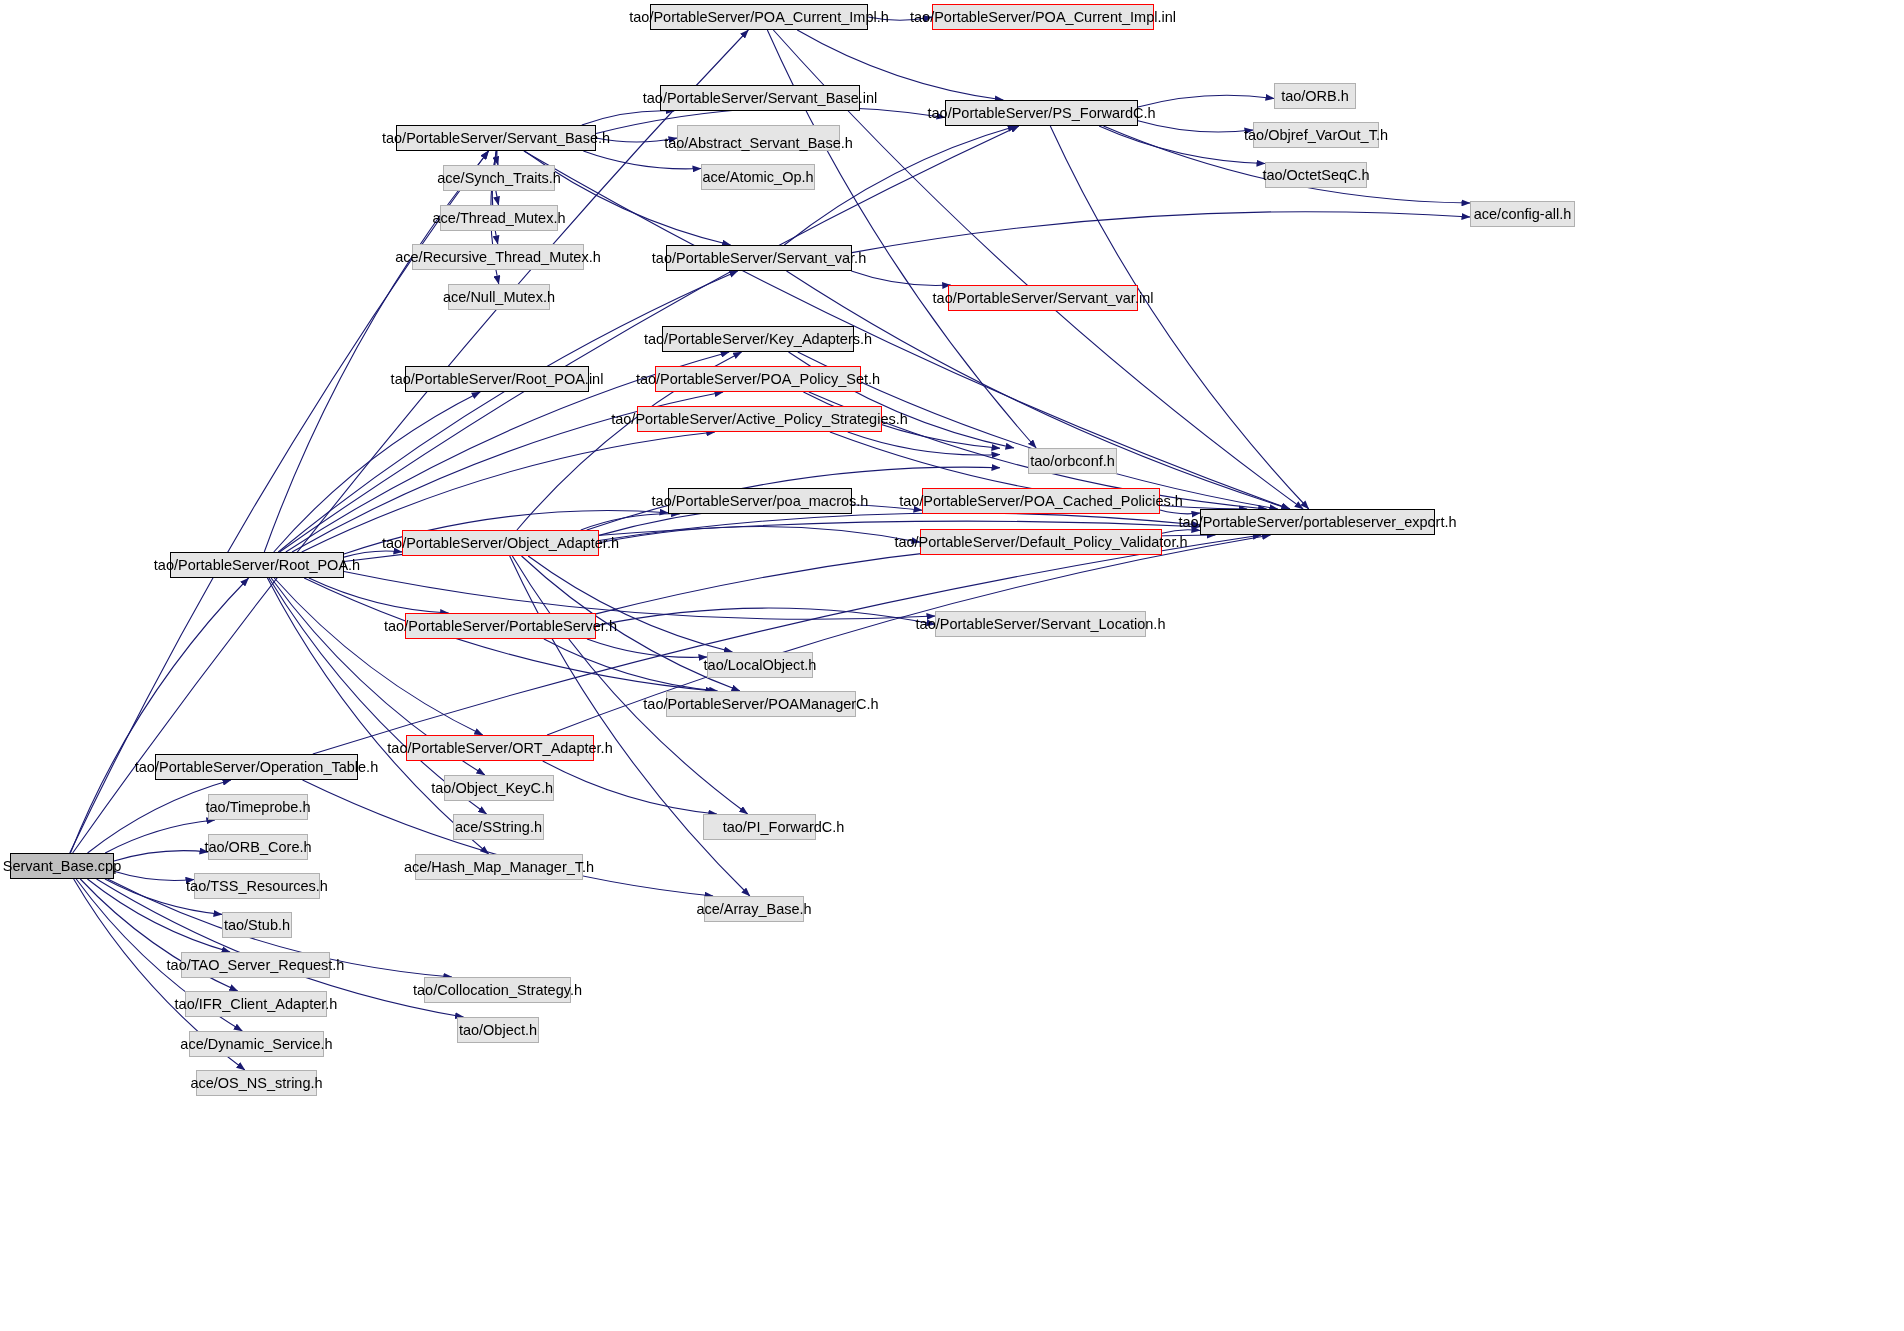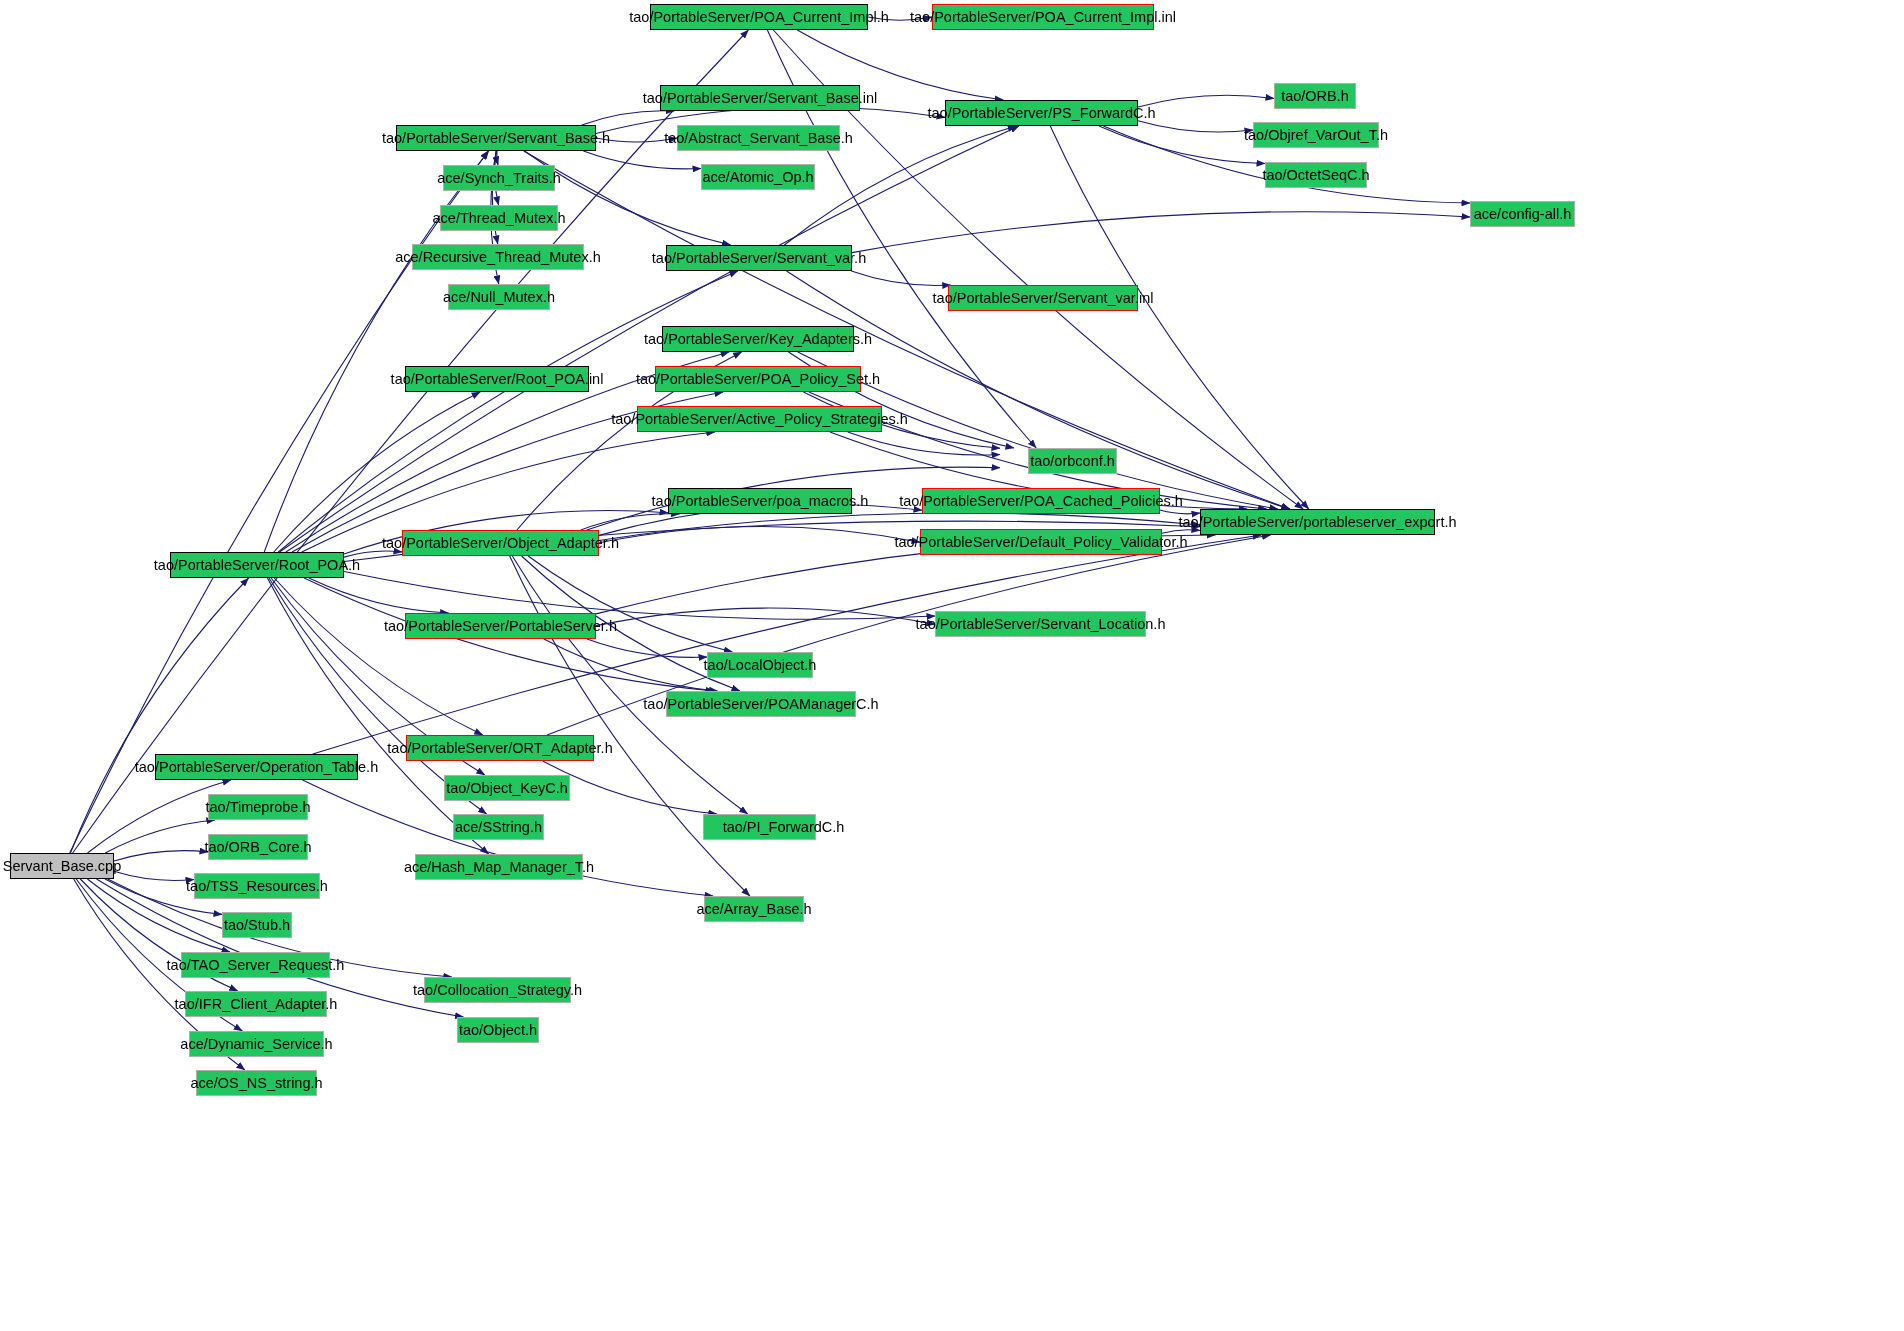--- a/index.html
+++ b/index.html
@@ -1,20 +1,20 @@
 <!DOCTYPE html>
 <html><head>
 <meta charset="utf-8">
 <style>
   html,body{margin:0;padding:0;background:#ffffff;}
   #canvas{position:relative;width:1904px;height:1331px;background:#ffffff;
           font-family:"Liberation Sans", sans-serif;overflow:hidden;}
   #edges{position:absolute;left:0;top:0;width:1904px;height:1331px;}
   .node{position:absolute;box-sizing:border-box;display:flex;align-items:center;
-        justify-content:center;background:#22c55e;white-space:nowrap;
+        justify-content:center;background:#e5e5e5;white-space:nowrap;
         font-size:14.5px;color:#000000;line-height:1;height:26px;}
   .node.grey{border:1px solid #b0b0b0;}
   .node.black{border:1px solid #000000;}
   .node.red{border:1px solid #ff0000;color:#000000;}
   .node.root{border:1px solid #000000;background:#bfbfbf;}
   .node span{pointer-events:none;}
 </style>
 </head>
 <body>
 
@@ -132,21 +132,21 @@
       </div>
       <div class="node grey" style="left: 1265px; top: 162px; width: 102px;">
         <span>tao/OctetSeqC.h</span>
       </div>
       <div class="node grey" style="left: 1470px; top: 201px; width: 105px;">
         <span>ace/config-all.h</span>
       </div>
       <div class="node black" style="left: 396px; top: 125px; width: 200px;">
         <span>tao/PortableServer/Servant_Base.h</span>
       </div>
-      <div class="node grey" style="left: 677px; top: 125px; width: 163px;">
+      <div class="node grey" style="left: 677px; top: 125px; width: 163px; align-items: flex-end;">
         <span>tao/Abstract_Servant_Base.h</span>
       </div>
       <div class="node grey" style="left: 701px; top: 164px; width: 114px;">
         <span>ace/Atomic_Op.h</span>
       </div>
       <div class="node grey" style="left: 443px; top: 165px; width: 112px;">
         <span>ace/Synch_Traits.h</span>
       </div>
       <div class="node grey" style="left: 440px; top: 205px; width: 118px;">
         <span>ace/Thread_Mutex.h</span>
@@ -207,21 +207,21 @@
       </div>
       <div class="node grey" style="left: 666px; top: 691px; width: 190px;">
         <span>tao/PortableServer/POAManagerC.h</span>
       </div>
       <div class="node red" style="left: 406px; top: 735px; width: 188px;">
         <span>tao/PortableServer/ORT_Adapter.h</span>
       </div>
       <div class="node black" style="left: 155px; top: 754px; width: 203px;">
         <span>tao/PortableServer/Operation_Table.h</span>
       </div>
-      <div class="node grey" style="left: 444px; top: 775px; width: 126px;">
+      <div class="node grey" style="left: 444px; top: 775px; width: 110px; justify-content: flex-end;">
         <span>tao/Object_KeyC.h</span>
       </div>
       <div class="node grey" style="left: 453px; top: 814px; width: 91px;">
         <span>ace/SString.h</span>
       </div>
       <div class="node grey" style="left: 703px; top: 814px; width: 113px; padding-left: 48px;">
         <span>tao/PI_ForwardC.h</span>
       </div>
       <div class="node grey" style="left: 415px; top: 854px; width: 168px;">
         <span>ace/Hash_Map_Manager_T.h</span>

